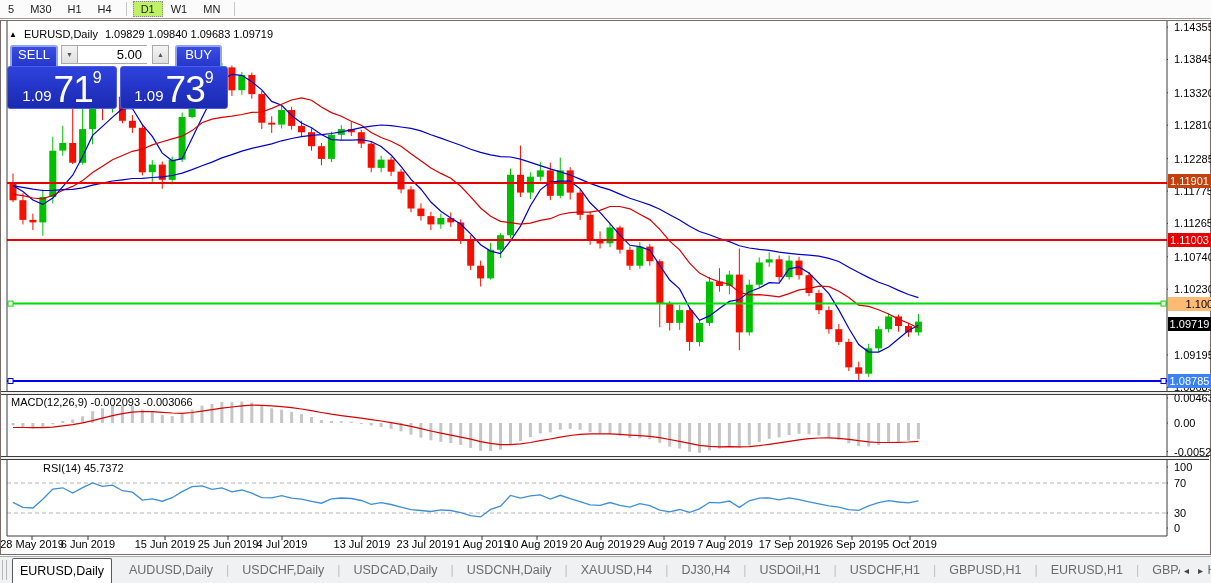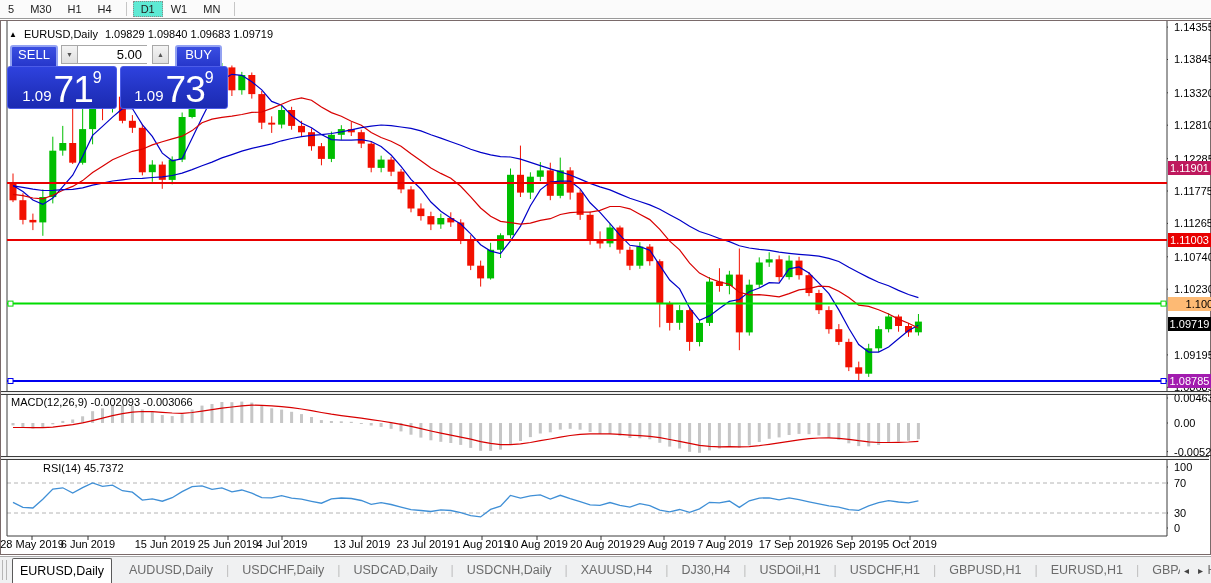--- a/index.html
+++ b/index.html
@@ -4,21 +4,21 @@
 <style>
   html,body{margin:0;padding:0;}
   body{width:1211px;height:583px;position:relative;background:#ffffff;
        font-family:"Liberation Sans",sans-serif;overflow:hidden;-webkit-font-smoothing:antialiased;}
 
   
   #toolbar{position:absolute;left:0;top:0;width:1211px;height:19px;background:#fbfbfb;
            border-bottom:1px solid #9a9a9a;display:flex;align-items:center;font-size:11px;color:#222;box-sizing:border-box;}
   .tf-group{display:flex;align-items:center;height:100%;}
   .tf-btn{padding:0 8px;height:16px;line-height:16px;cursor:default;white-space:nowrap;}
-  .tf-btn.active{background:#5eead4;outline:1px dotted #8a8a8a;outline-offset:-1px;}
+  .tf-btn.active{background:#bef264;outline:1px dotted #8a8a8a;outline-offset:-1px;}
   .tf-sep{width:1px;height:14px;background:#c6c6c6;margin:0 6px;}
 
   
   #chart-window{position:absolute;left:0;top:20px;width:1211px;height:535px;box-sizing:border-box;
                 border:1px solid #7a6a6a;background:#ffffff;}
 
   #chart-svg{position:absolute;left:0;top:0;z-index:1;}
 
   
   #chart-title{position:absolute;left:9px;top:28px;z-index:3;font-size:11px;color:#000;display:flex;gap:7px;align-items:center;}
@@ -661,24 +661,24 @@
     <div class="axis-tick-label" style="top: 32.4798px;">1.13845</div>
     <div class="axis-tick-label" style="top: 65.8383px;">1.13320</div>
     <div class="axis-tick-label" style="top: 98.2437px;">1.12810</div>
     <div class="axis-tick-label" style="top: 131.602px;">1.12285</div>
     <div class="axis-tick-label" style="top: 164.008px;">1.11775</div>
     <div class="axis-tick-label" style="top: 196.413px;">1.11265</div>
     <div class="axis-tick-label" style="top: 229.771px;">1.10740</div>
     <div class="axis-tick-label" style="top: 262.177px;">1.10230</div>
     <div class="axis-tick-label" style="top: 327.941px;">1.09195</div>
     <div class="axis-tick-label" style="top: 360.346px;">1.08685</div>
-    <div class="price-box" style="top: 140px; background: #be185d; color: rgb(255, 255, 255);">1.11901</div>
+    <div class="price-box" style="top: 153px; background: #c2410c; color: rgb(255, 255, 255);">1.11901</div>
     <div class="price-box" style="top: 212.06px; background: rgb(232, 0, 0); color: rgb(255, 255, 255);">1.11003</div>
     <div class="price-box" style="top: 275.6px; background: #fdba74; color: rgb(0, 0, 0); padding-left: 16px;">1.10003</div>
-    <div class="price-box" style="top: 352.992px; background: #a21caf; color: rgb(255, 255, 255);">1.08785</div>
+    <div class="price-box" style="top: 352.992px; background: #3b82f6; color: rgb(255, 255, 255);">1.08785</div>
     <div class="price-box" style="top: 295.646px; background: rgb(0, 0, 0); color: rgb(255, 255, 255);">1.09719</div>
     <div class="axis-tick-label" style="top: 370.998px;">0.00463</div>
     <div class="axis-tick-label" style="top: 396px;">0.00</div>
     <div class="axis-tick-label" style="top: 424.615px;">-0.005299</div>
     <div class="axis-tick-label" style="top: 440px;">100</div>
     <div class="axis-tick-label" style="top: 456px;">70</div>
     <div class="axis-tick-label" style="top: 486px;">30</div>
     <div class="axis-tick-label" style="top: 501px;">0</div>
   </div>
 

